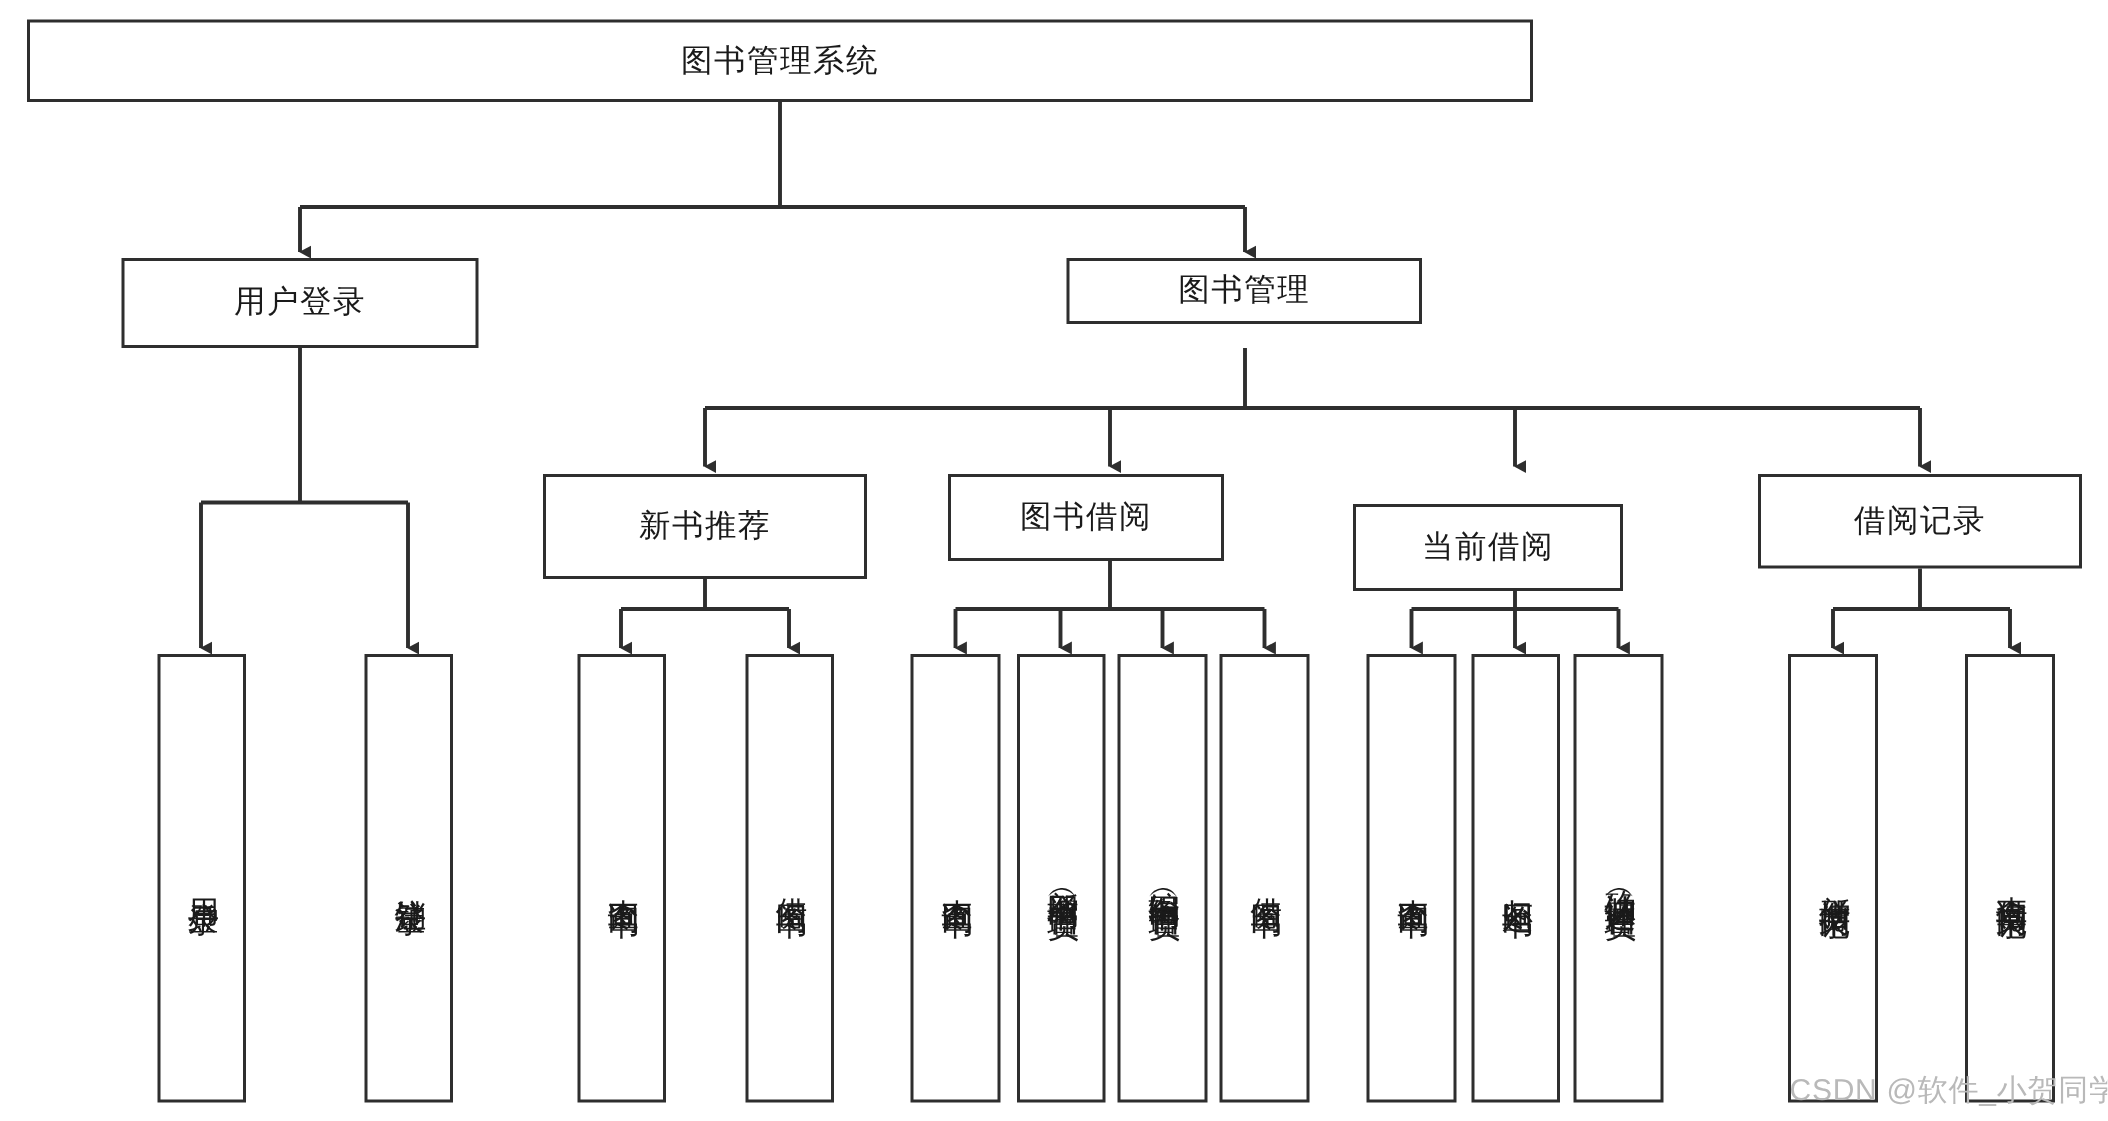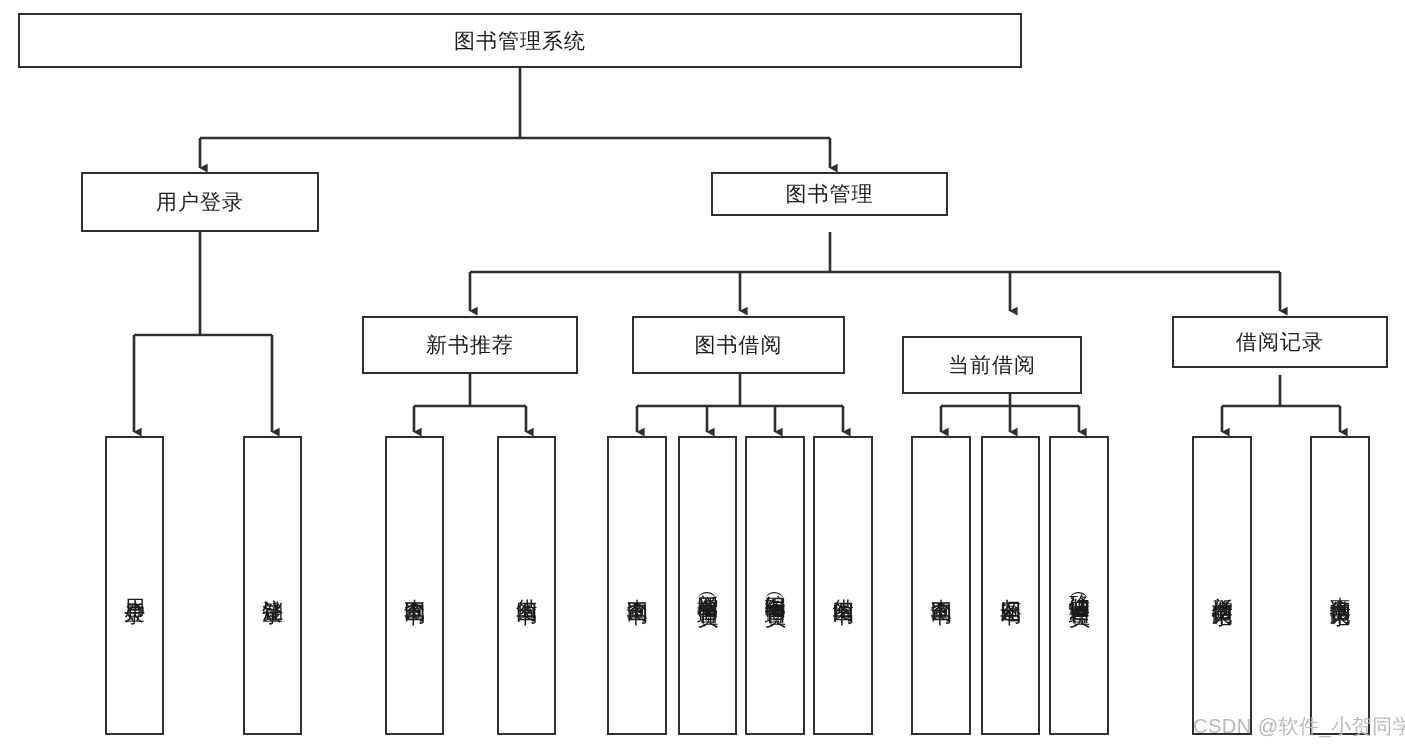--- a/index.html
+++ b/index.html
@@ -126,30 +126,30 @@
     <span class="label">图书管理系统</span>
   </div>
 
   <div class="node horiz" style="left:81px; top:172px; width:238px; height:60px;">
     <span class="label">用户登录</span>
   </div>
   <div class="node horiz" style="left:711px; top:172px; width:237px; height:44px;">
     <span class="label">图书管理</span>
   </div>
 
-  <div class="node horiz" style="left:362px; top:316px; width:216px; height:58px;">
+  <div class="node horiz" style="left:362px; top:316px; width:216px; height:70px;">
     <span class="label">新书推荐</span>
   </div>
-  <div class="node horiz" style="left:632px; top:316px; width:213px; height:58px;">
+  <div class="node horiz" style="left:632px; top:316px; width:184px; height:58px;">
     <span class="label">图书借阅</span>
   </div>
   <div class="node horiz" style="left:902px; top:336px; width:180px; height:58px;">
     <span class="label">当前借阅</span>
   </div>
-  <div class="node horiz" style="left:1172px; top:316px; width:216px; height:52px;">
+  <div class="node horiz" style="left:1172px; top:316px; width:216px; height:63px;">
     <span class="label">借阅记录</span>
   </div>
 
   <div class="node vert" style="left:105px; top:436px; width:59px; height:299px;">
     <span class="label">用户登录</span>
   </div>
   <div class="node vert" style="left:243px; top:436px; width:59px; height:299px;">
     <span class="label">注销登录</span>
   </div>
 

